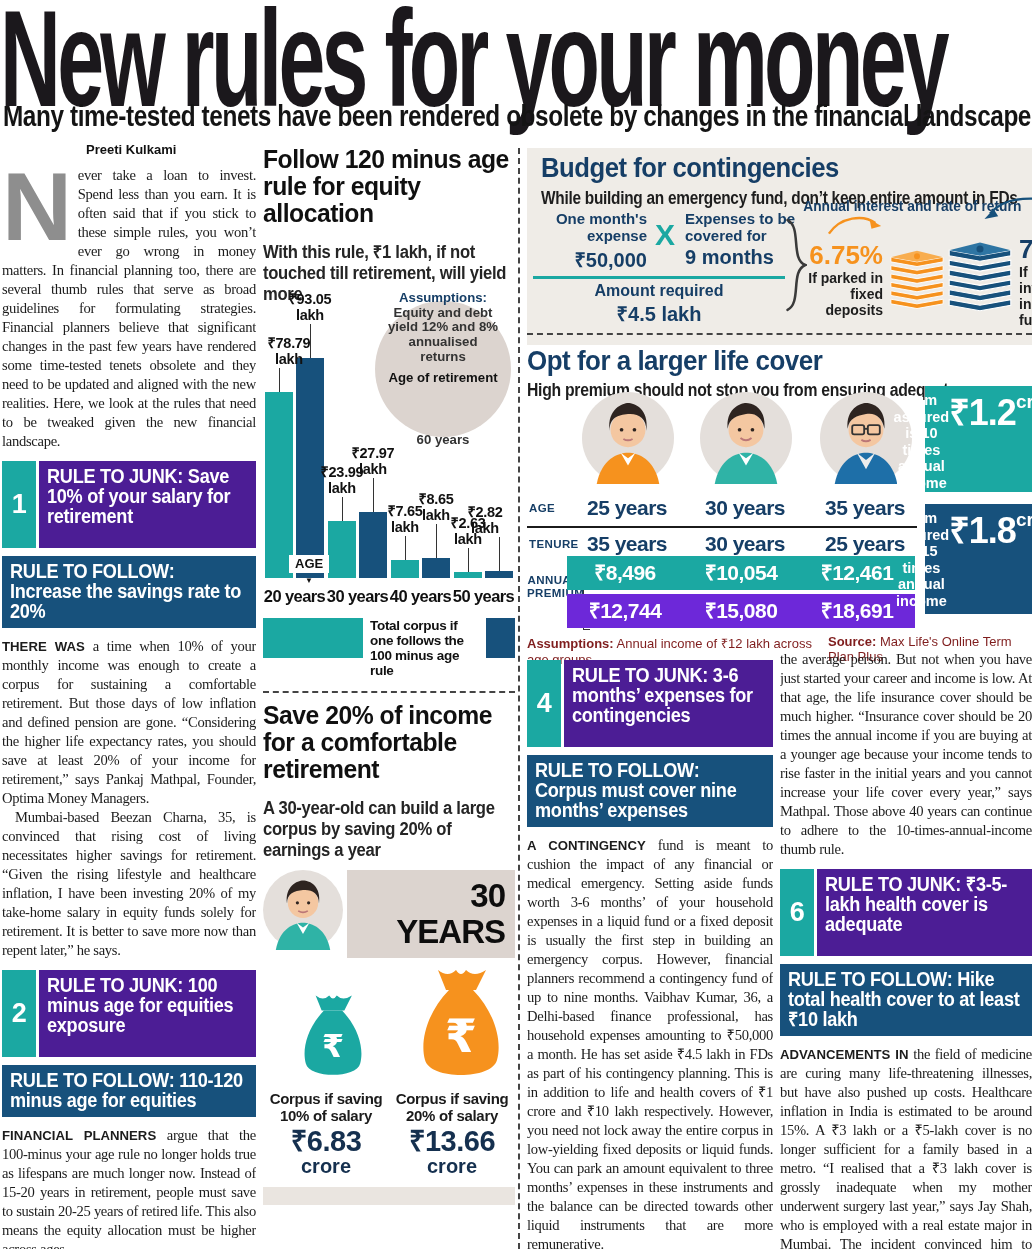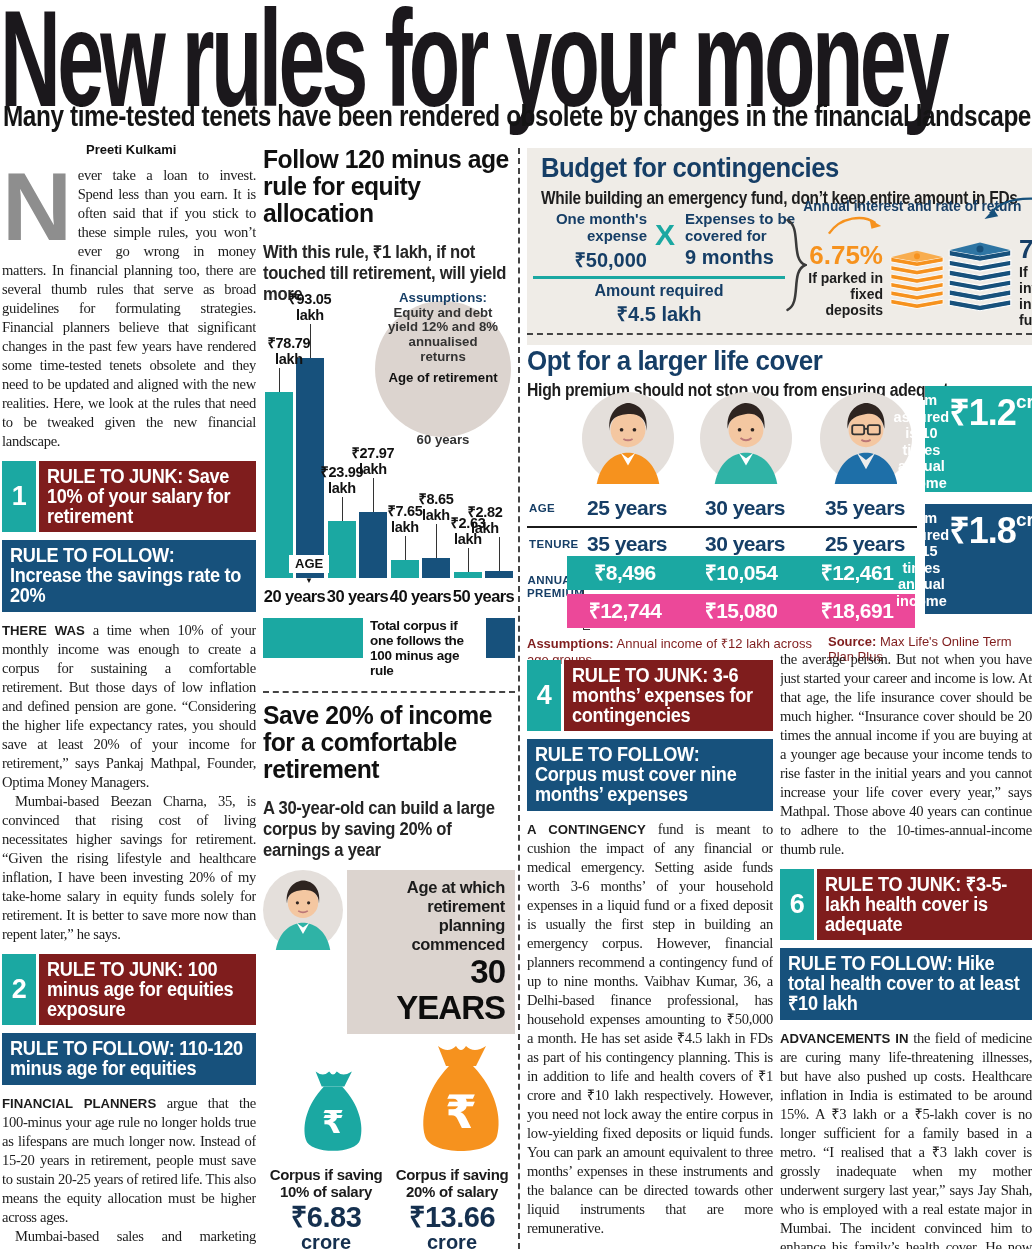--- a/index.html
+++ b/index.html
@@ -26,21 +26,21 @@
   .lead{font-family:"Liberation Sans",sans-serif;font-weight:bold;font-size:13.2px;letter-spacing:0;}
   #col1{position:absolute;left:2px;top:166px;width:254px;height:1083px;}
   #col3{position:absolute;left:527px;top:650px;width:246px;height:599px;}
   #col4{position:absolute;left:780px;top:650px;width:252px;height:599px;}
 
   
   .rule{display:flex;margin:10px 0 8px;font-family:"Liberation Sans",sans-serif;font-weight:bold;
     color:#fff;text-align:left;text-indent:0;}
   .rule-num{flex:0 0 34px;background:#1BA8A2;display:flex;align-items:center;justify-content:center;
     font-size:27px;margin-right:3px;}
-  .rule-banner{flex:1;background:#7f1d1d;padding:5px 8px 6px;font-size:19.5px;line-height:20px;}
+  .rule-banner{flex:1;background:#4c1d95;padding:5px 8px 22px;font-size:19.5px;line-height:20px;}
   .rule-follow{background:#17517C;color:#fff;font-family:"Liberation Sans",sans-serif;font-weight:bold;
     font-size:19.5px;line-height:20px;padding:5px 8px 7px;margin:0 0 9px;text-align:left;text-indent:0;}
   .cnd{display:inline-block;transform:scaleX(.93);transform-origin:left top;width:107%;letter-spacing:-0.3px;}
 
   
   #col2{position:absolute;left:263px;top:146px;width:252px;height:1103px;overflow:hidden;
     font-family:"Liberation Sans",sans-serif;}
   .ig-title{font-weight:bold;font-size:26px;line-height:27px;color:#101010;letter-spacing:-0.5px;}
   .ig-title .cnd2,.ig-sub .cnd2{display:inline-block;transform:scaleX(.95);transform-origin:left top;width:105%;}
   .ig-sub{font-weight:bold;font-size:17.5px;line-height:21px;color:#252525;letter-spacing:-0.3px;margin-top:15px;}
@@ -228,21 +228,20 @@
       <circle cx="50" cy="50" r="50" fill="#E4DFDB"></circle>
       <path d="M16 100 C21 73 39 66 50 66 C61 66 79 73 84 100 Z" fill="#2FB3A6"></path>
       <path d="M42 66 L50 80 L58 66 L50 72 Z" fill="#fff"></path>
       <circle cx="50" cy="41" r="19" fill="#F4C7A1"></circle>
       <path d="M30 42 C27 20 43 13 50 13 C59 13 73 20 70 42 C70 29 61 24 50 25 C39 26 30 29 30 42 Z" fill="#2E2420"></path>
       <circle cx="43" cy="41" r="2" fill="#2E2420"></circle>
         <circle cx="57" cy="41" r="2" fill="#2E2420"></circle>
       <path d="M44 51 Q50 55 56 51" stroke="#B77" stroke-width="2" fill="none"></path>
     </svg>
     <div id="agebox">
-      <div class="cap">Age at which retirement planning commenced</div>
       <div class="val">30 YEARS</div>
     </div>
   </div>
 
   <div id="bags">
     <svg class="abs" style="left:36px;bottom:0;" width="68" height="94" viewBox="0 0 90 118">
       <path d="M30 24 L60 24 L70 4 Q58 12 50 4 Q45 12 40 4 Q32 12 22 4 Z" fill="#1BA8A2"></path>
       <path d="M33 24 C10 48 4 76 9 94 C14 114 76 114 81 94 C86 76 80 48 57 24 Z" fill="#1BA8A2"></path>
       <text x="45" y="86" text-anchor="middle" font-family="DejaVu Sans, sans-serif" font-size="42" font-weight="bold" fill="#fff">₹</text>
     </svg>
@@ -374,21 +373,21 @@
   <div class="l-cell" style="left:278px;top:186px;">25 years</div>
 
   <div class="l-el l-rowlab" style="left:0;top:228px;width:52px;text-align:center;line-height:13px;">ANNUAL PREMIUM</div>
   <div class="l-el l-brk" style="top:212px;height:70px;"></div>
 
   <div class="l-el l-band" style="top:210px;background:#1BA8A2;">
     <div class="pc">₹8,496</div>
     <div class="pc">₹10,054</div>
     <div class="pc">₹12,461</div>
   </div>
-  <div class="l-el l-band" style="top:248px;background:#ec4899;">
+  <div class="l-el l-band" style="top:248px;background:#6d28d9;">
     <div class="pc">₹12,744</div>
     <div class="pc">₹15,080</div>
     <div class="pc">₹18,691</div>
   </div>
 
   <div class="sumbox" style="top:40px;height:106px;background:#1BA8A2;">
     <div class="st">Sum assured is 10 times annual income</div>
     <div class="sv">₹1.2</div>
     <div class="su">crore</div>
   </div>

